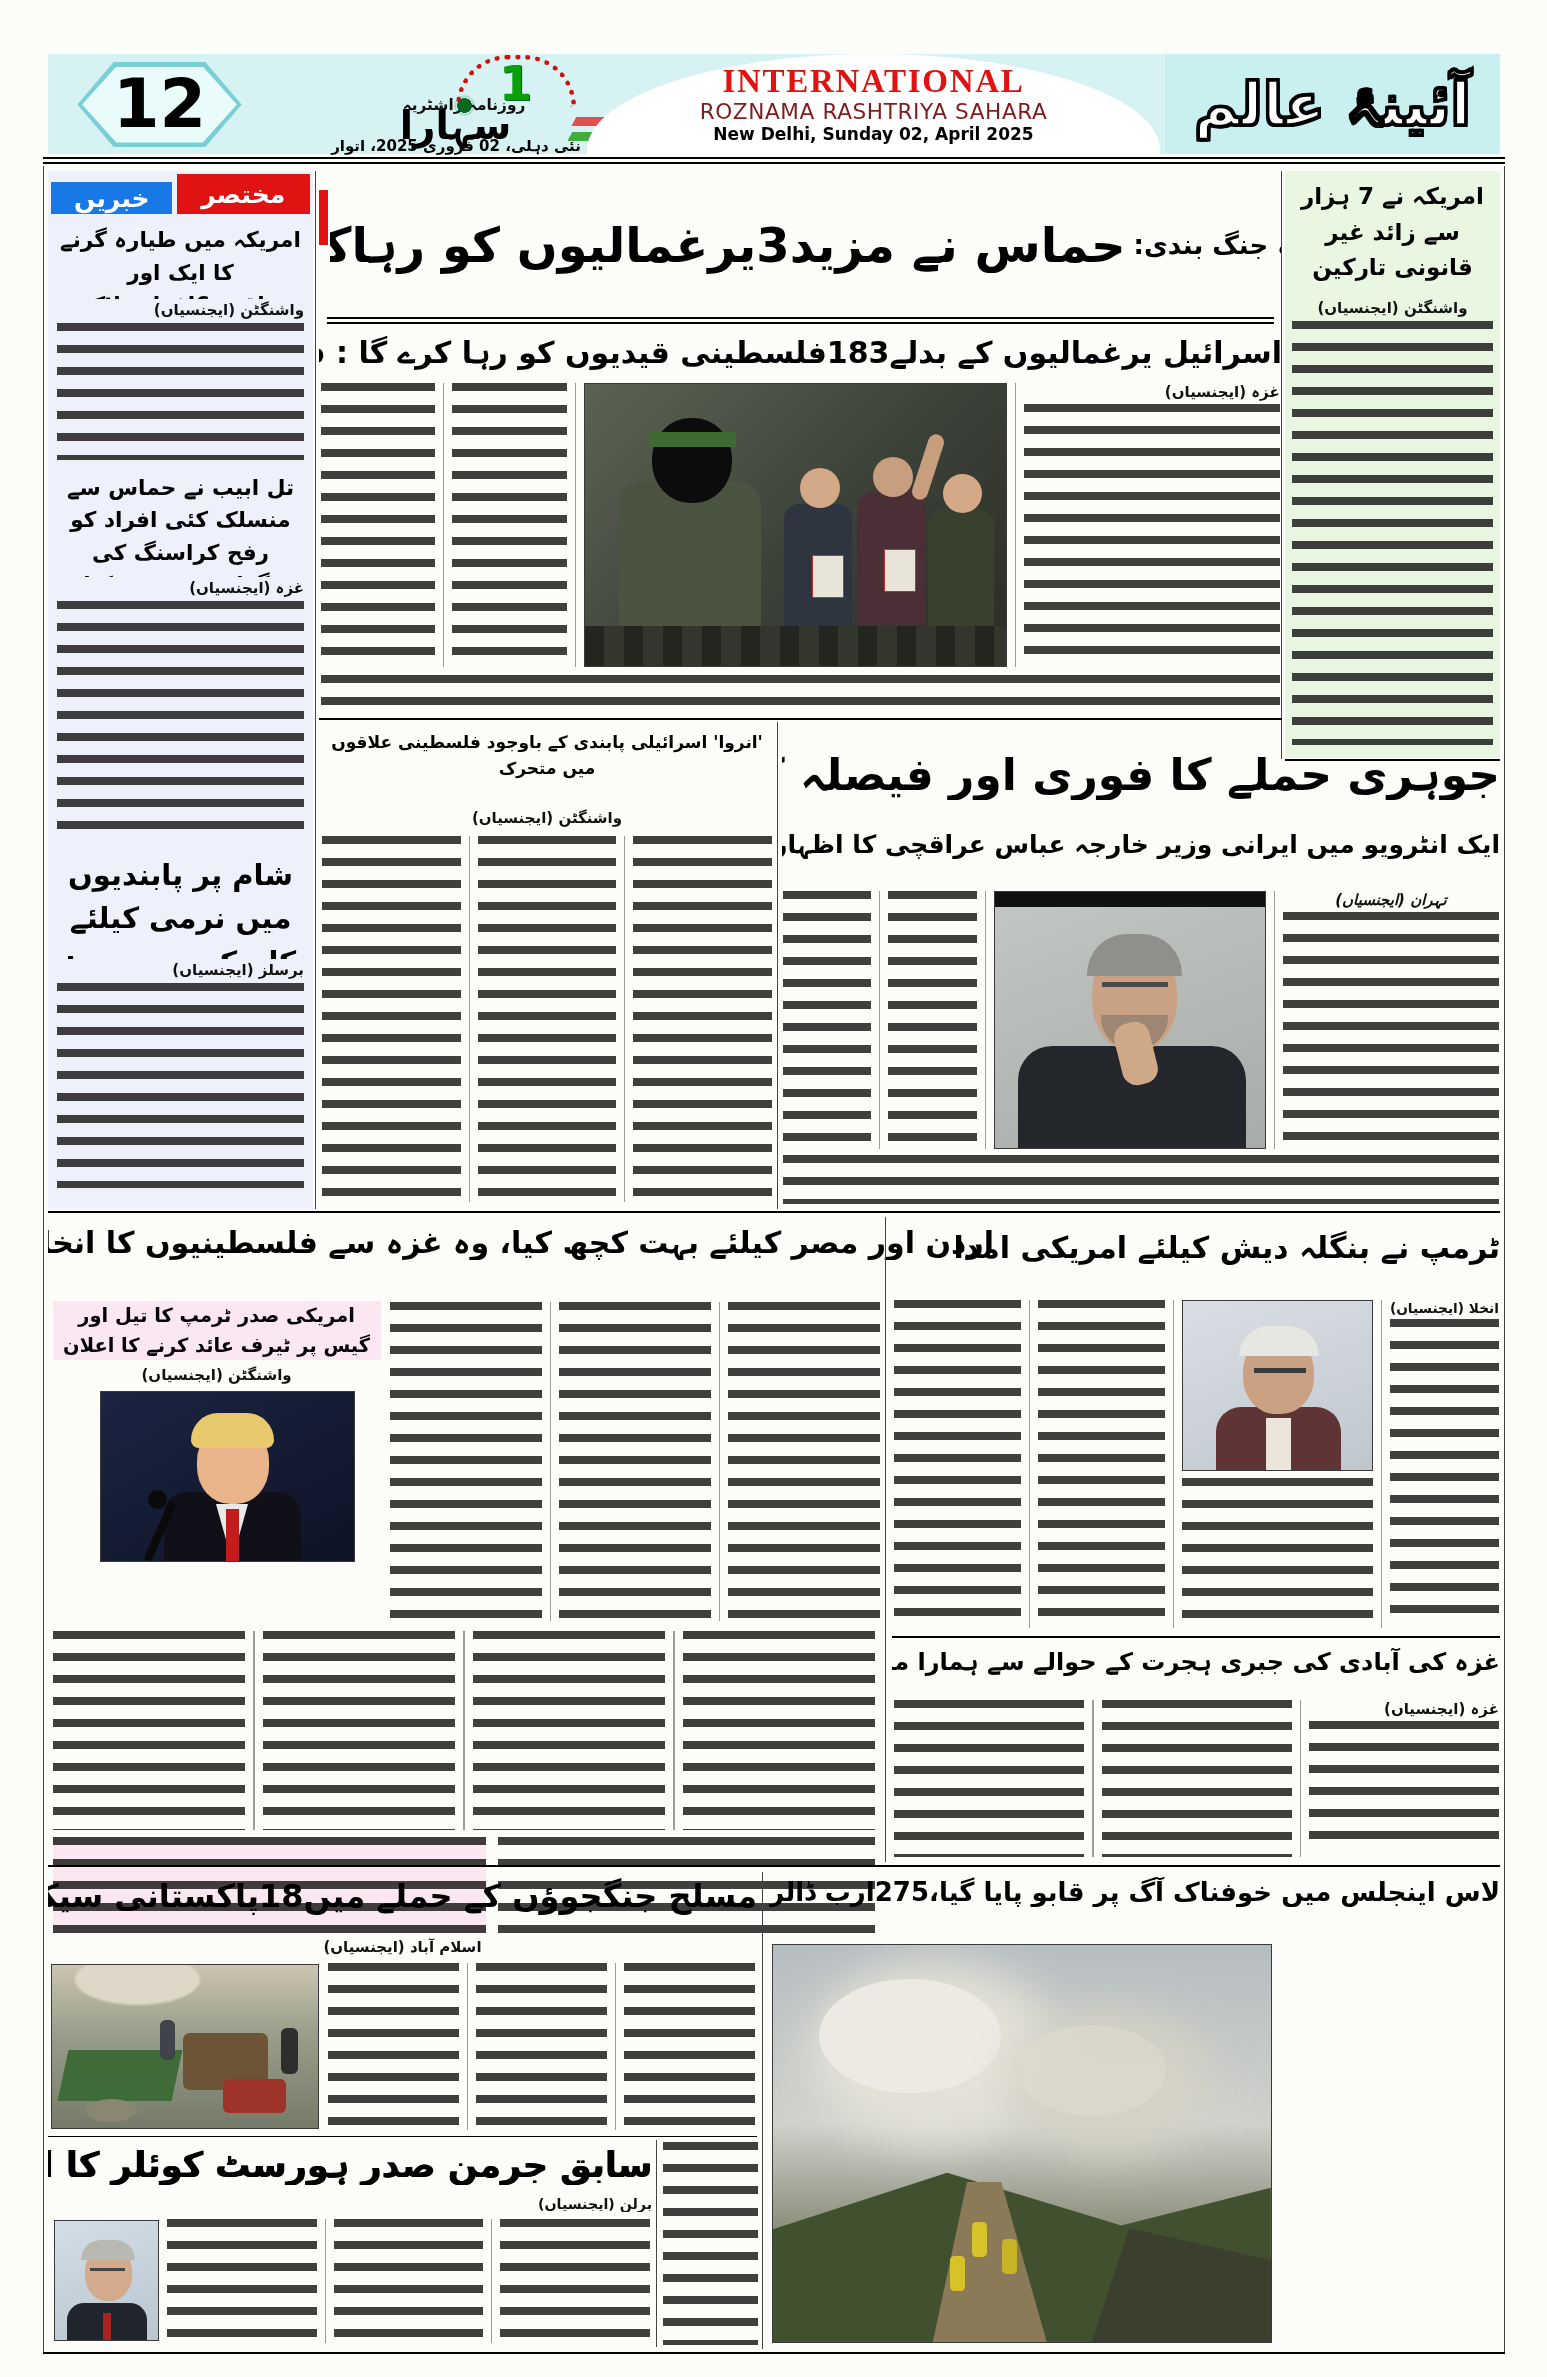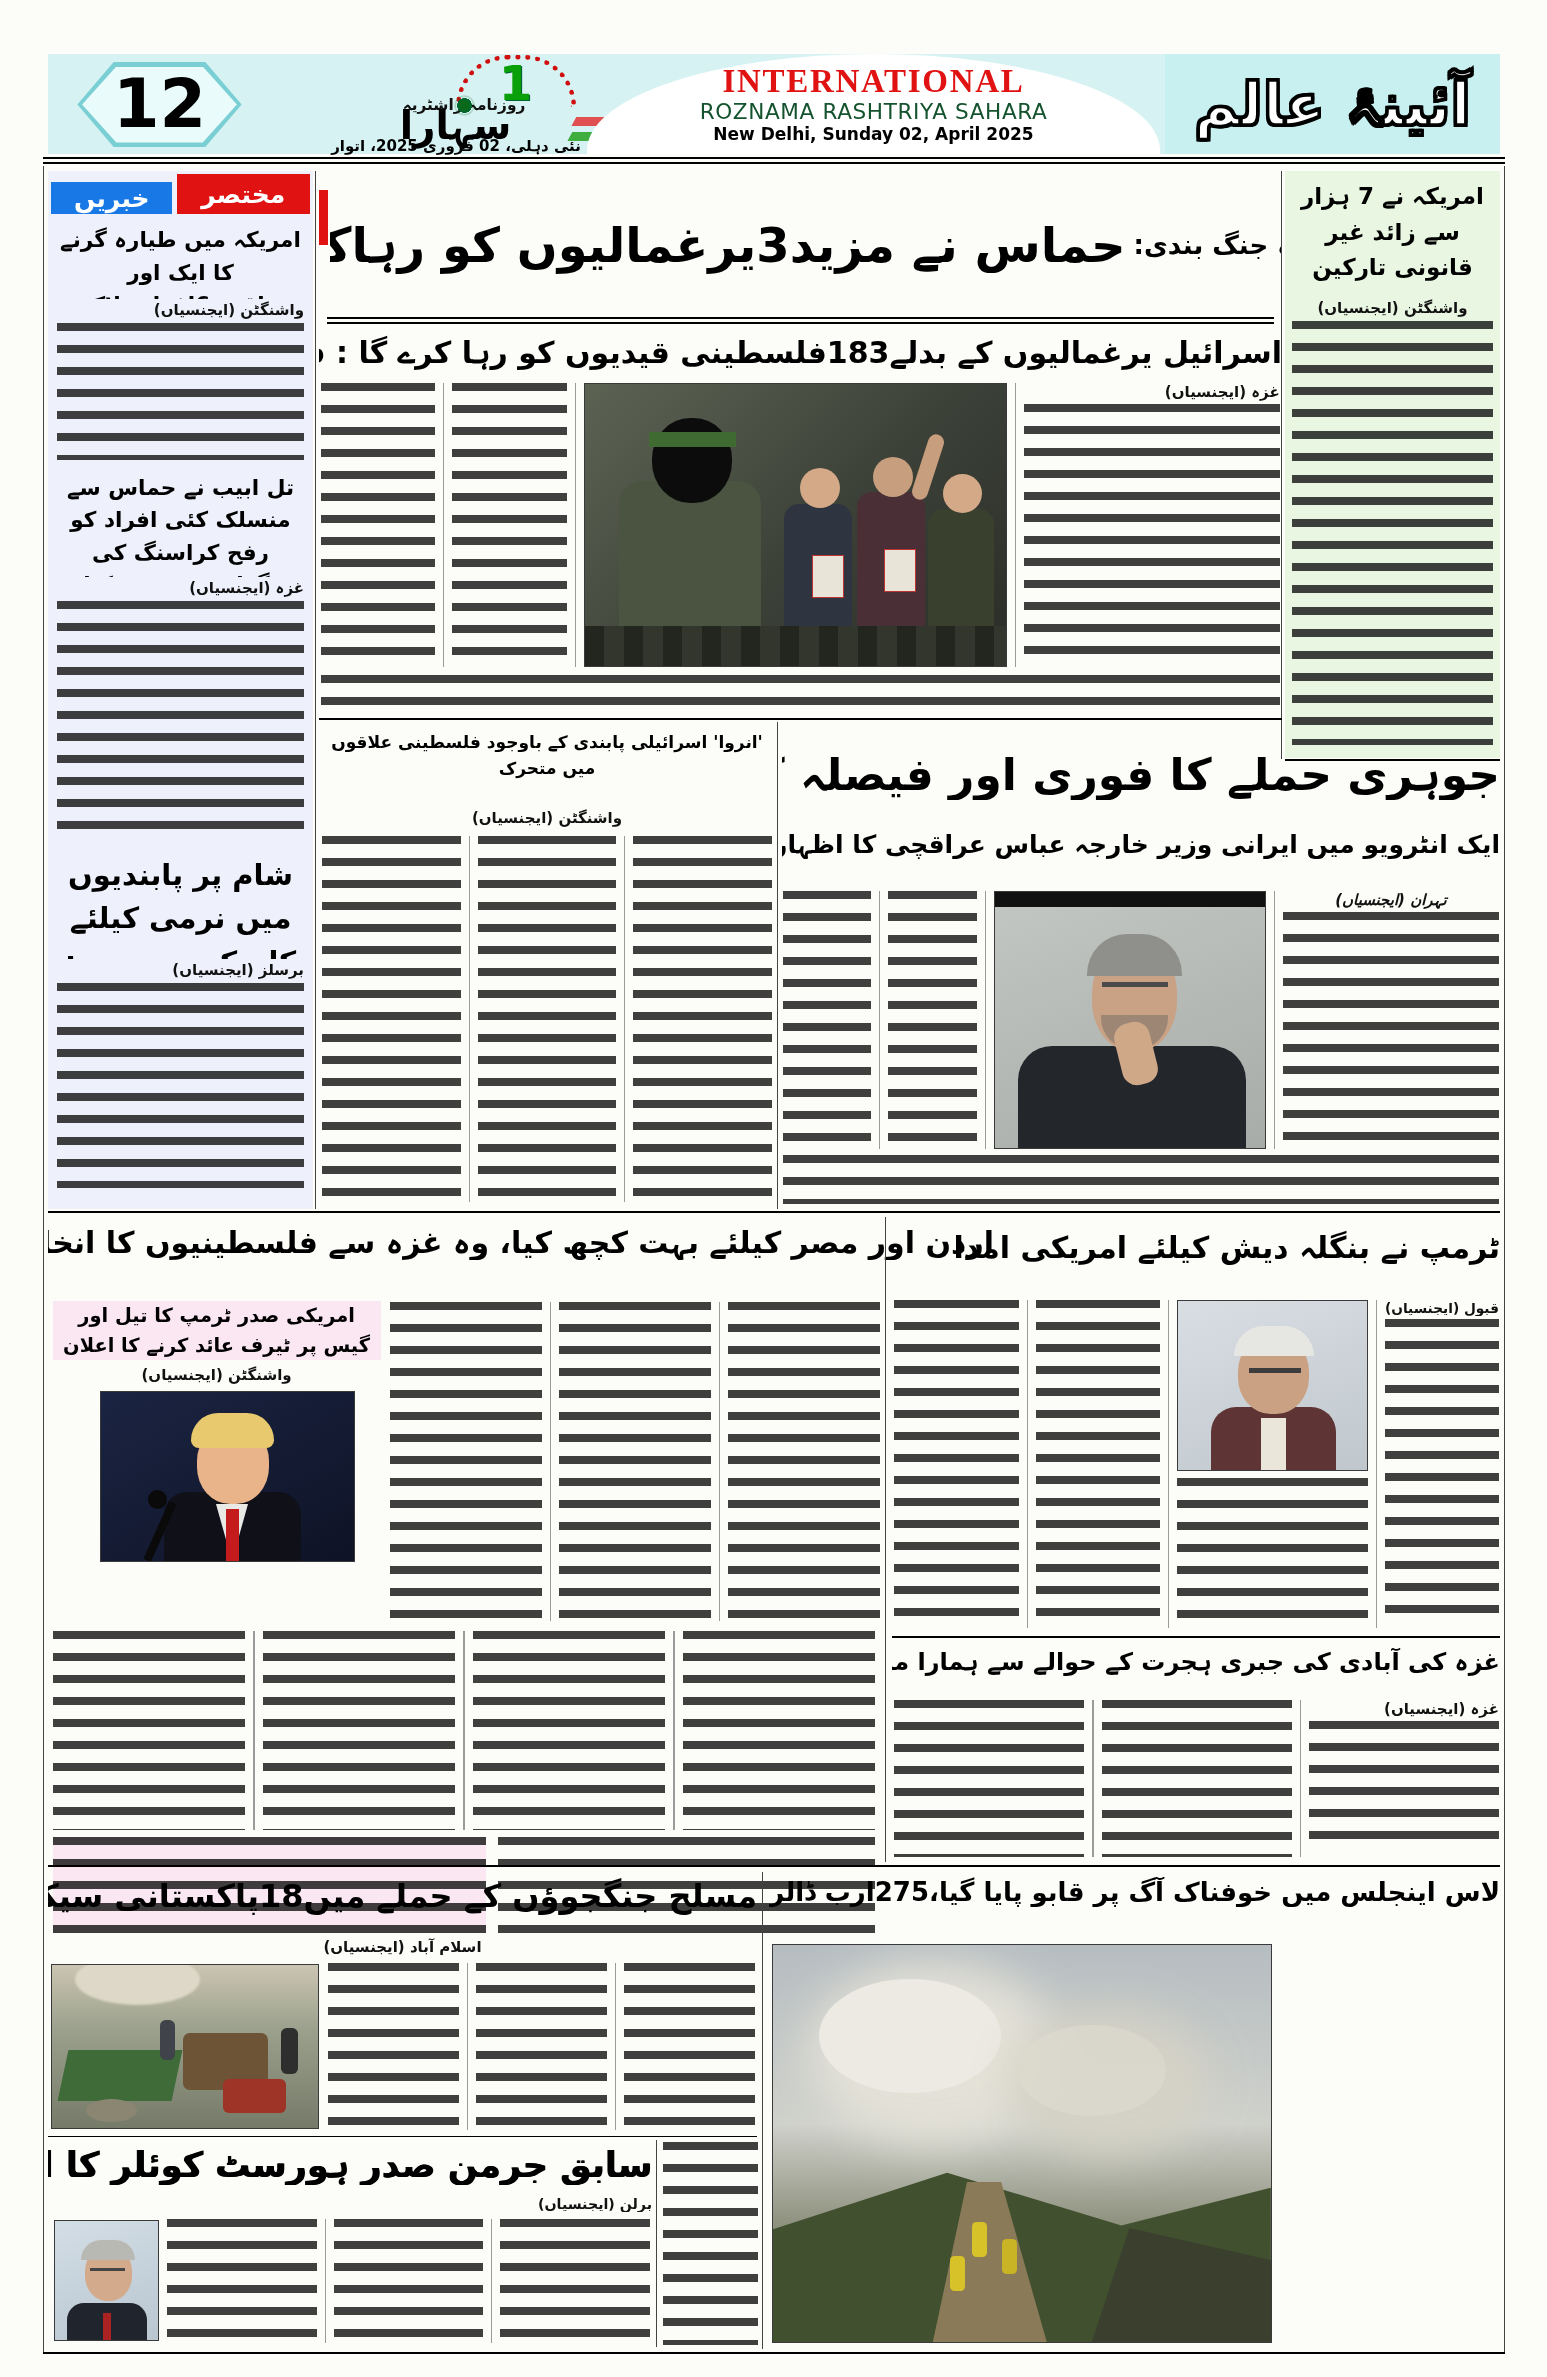--- a/index.html
+++ b/index.html
@@ -42,21 +42,21 @@
     <span>روزنامہ راشٹریہ</span>
   </div>
   <div class="abs" style="left:456px;top:97px;width:17px;height:17px;border-radius:50%;background:radial-gradient(#0a6a1a 35%,#063 60%,rgba(0,0,0,0) 62%);box-shadow:0 0 0 1.7px #0a6a1a33;"></div>
   <div class="abs urdu" style="left:330px;top:106px;width:251px;text-align:center;font-size:39px;font-weight:bold;color:#000;line-height:1.0;">سہارا</div>
   <div class="abs" style="left:574px;top:117px;width:55px;height:8.5px;background:#e05050;transform:skewX(-28deg);"></div>
   <div class="abs" style="left:570px;top:132px;width:55px;height:8.5px;background:#3fae3f;transform:skewX(-28deg);"></div>
   <div class="abs urdu" style="left:308px;top:137px;width:296px;text-align:center;font-size:15px;font-weight:bold;color:#000;">نئی دہلی، 02 فروری 2025، اتوار</div>
 
   <div class="abs dome" style="left:587px;top:54px;width:573px;height:100px;background:#fff;display:flex;flex-direction:column;align-items:center;justify-content:center;gap:3.4px;">
     <div style="font-family:'Liberation Serif',serif;font-weight:bold;color:#e01212;font-size:33px;letter-spacing:1.7px;line-height:1;">INTERNATIONAL</div>
-    <div style="font-size:21.6px;color:#14532d;letter-spacing:0.6px;line-height:1;">ROZNAMA RASHTRIYA SAHARA</div>
+    <div style="font-size:21.6px;color:#7f1d1d;letter-spacing:0.6px;line-height:1;">ROZNAMA RASHTRIYA SAHARA</div>
     <div style="font-size:17px;font-weight:bold;color:#000;line-height:1;">New Delhi, Sunday 02, April  2025</div>
   </div>
 
   <div class="abs" style="left:1165px;top:54px;width:335px;height:100px;background:#c8f0f0;background-image:radial-gradient(#aee2e4 0.7px,rgba(0,0,0,0) 0.7px);background-size:4px 4px;display:flex;align-items:center;justify-content:center;">
     <div class="urdu outline-txt" style="font-size:59px;font-weight:bold;line-height:1;">آئینۂ عالم</div>
   </div>
 
   <div class="abs dbl" style="left:43px;top:157px;width:1462px;"></div>
 
   <div class="vline" style="left:43px;top:166px;height:2187px;"></div>
@@ -231,21 +231,21 @@
     <div class="abs gk" style="left:4.6px;top:620px;width:433px;height:96px;background-color:#fbe7f2;padding:4.6px;"></div>
     <div class="abs gk" style="left:450px;top:620px;width:377px;height:96px;"></div>
   </div>
 
   <div class="vline" style="left:885px;top:1217px;height:645px;"></div>
 
   <div class="abs" style="left:892px;top:1217px;width:608px;height:416px;">
     <div class="hl nw" style="position:absolute;left:63px;right:0;top:12.5px;font-size:30px;">ٹرمپ نے بنگلہ دیش کیلئے امریکی امداد پر لگائی روک</div>
     <div class="abs cols" style="left:2.3px;right:1.1px;top:83px;height:328px;">
       <div class="c" style="flex:0 0 84px;">
-        <div class="dl" style="font-size:13.7px;">قبول (ایجنسیاں)</div>
+        <div class="dl" style="font-size:13.7px;">انخلا (ایجنسیاں)</div>
         <div class="gk" style="height:304px;margin-top:3.4px;"></div>
       </div>
       <div class="vsep"></div>
       <div class="c" style="flex:0 0 191px;">
 
         <div style="position:relative;width:191px;height:171px;overflow:hidden;border:1.1px solid #3a3a3a;background:linear-gradient(160deg,#d9dee3 0%,#bfc7cd 100%);">
           <div class="pf" style="left:33px;bottom:-4.6px;width:125px;height:68px;background:#5e3434;border-radius:25px 25px 0 0;"></div>
           <div class="pf" style="left:83px;bottom:-4.6px;width:25px;height:57px;background:#eae6da;"></div>
           <div class="pf" style="left:60px;top:34px;width:71px;height:79px;background:#caa183;border-radius:46%;"></div>
           <div class="pf" style="left:56px;top:25px;width:80px;height:30px;background:#e6e6e2;border-radius:40px 40px 0 0;"></div>

